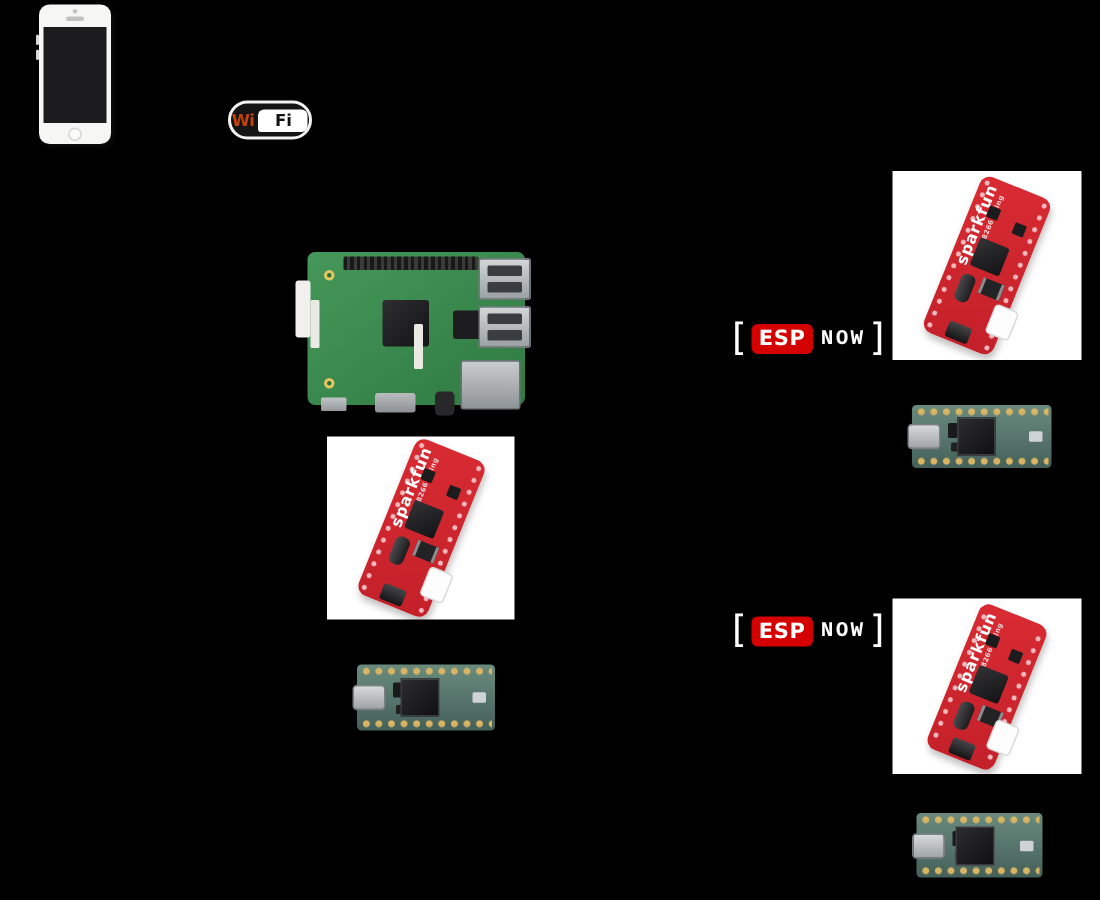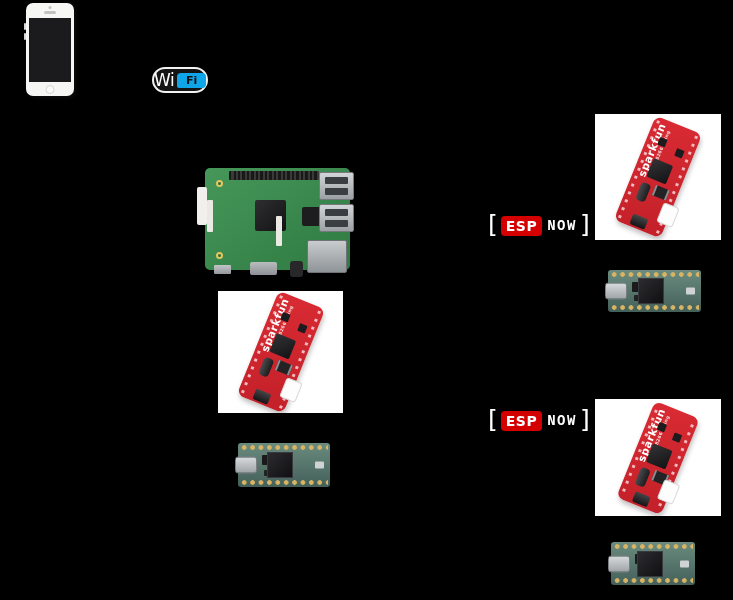--- a/index.html
+++ b/index.html
@@ -16,22 +16,22 @@
           border-radius:50%;background:#c2c2c0;}
   .ip-home{position:absolute;left:50%;bottom:2px;transform:translateX(-50%);width:9px;height:9px;
           border-radius:50%;background:#fbfbfa;border:1px solid #d5d5d3;box-sizing:border-box;}
   .ip-btn{position:absolute;left:-2px;width:2px;background:#d9d9d7;border-radius:1px;}
   .ipb1{top:20px;height:7px;} .ipb2{top:30px;height:7px;}
 
   
   .wifi{position:absolute;left:152px;top:67px;width:56px;height:26px;background:var(--logo-black,#141414);
         border:2px solid #f2f2f2;border-radius:15px;display:flex;align-items:center;justify-content:center;
         gap:3px;box-sizing:border-box;}
-  .wifi-wi{color:#ffffff;font-weight:normal;font-size:17px;letter-spacing:-0.5px;}
-  .wifi-fi{width:33px;height:15px;background:#0ea5e9;border-radius:4px 4px 4px 2px;display:flex;
+  .wifi-wi{color:#c2410c;font-weight:bold;font-size:11px;letter-spacing:-0.5px;}
+  .wifi-fi{width:33px;height:15px;background:#ffffff;border-radius:4px 4px 4px 2px;display:flex;
         align-items:center;justify-content:center;font-weight:bold;font-size:11px;color:#121212;}
 
   
   .rpi{position:absolute;left:205px;top:168px;width:145px;height:102px;border-radius:5px;
        background:linear-gradient(145deg,#46975a,var(--pi-green,#2f7a41));}
   .rpi-sd{position:absolute;left:-8px;top:19px;width:10px;height:38px;background:#f1f0ec;border-radius:2px;}
   .rpi-gpio{position:absolute;left:24px;top:3px;width:90px;height:9px;border-radius:1px;
        background:repeating-linear-gradient(90deg,#191919 0 2.2px,#3a3a38 2.2px 4.5px);}
   .rpi-hole{position:absolute;width:7px;height:7px;border-radius:50%;background:#2c6e3b;
        border:2px solid #e4c75f;box-sizing:border-box;}

